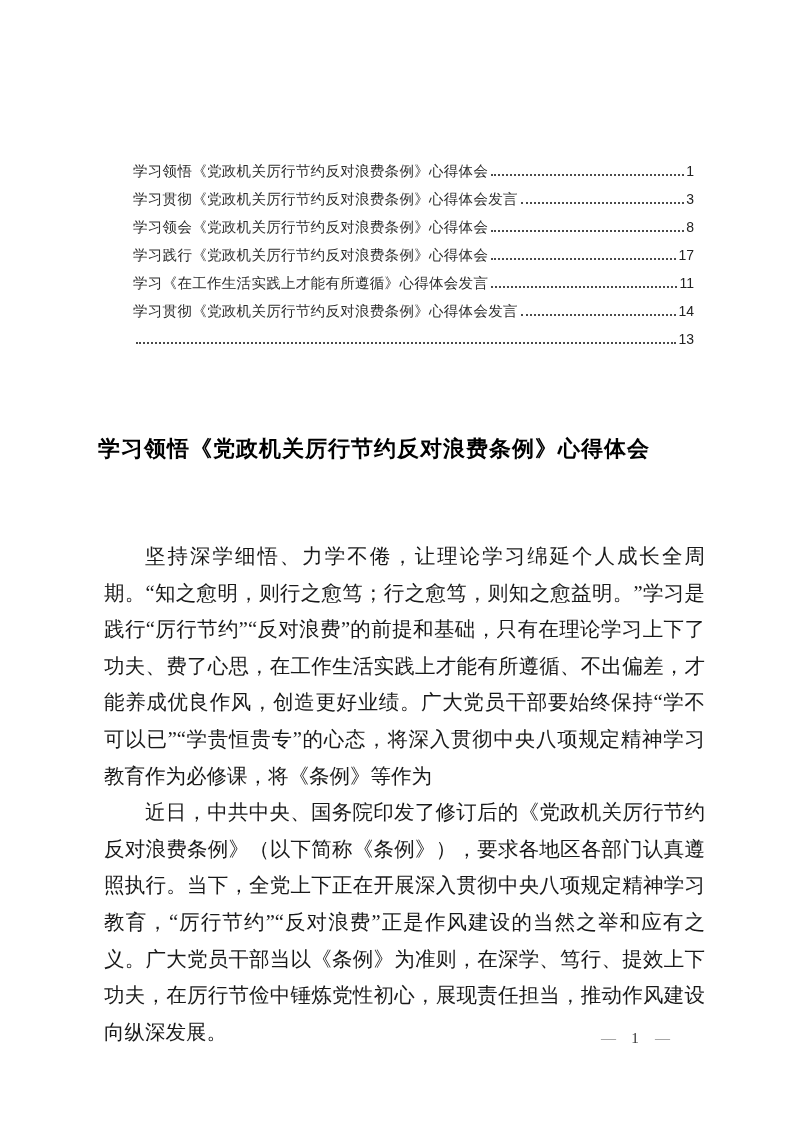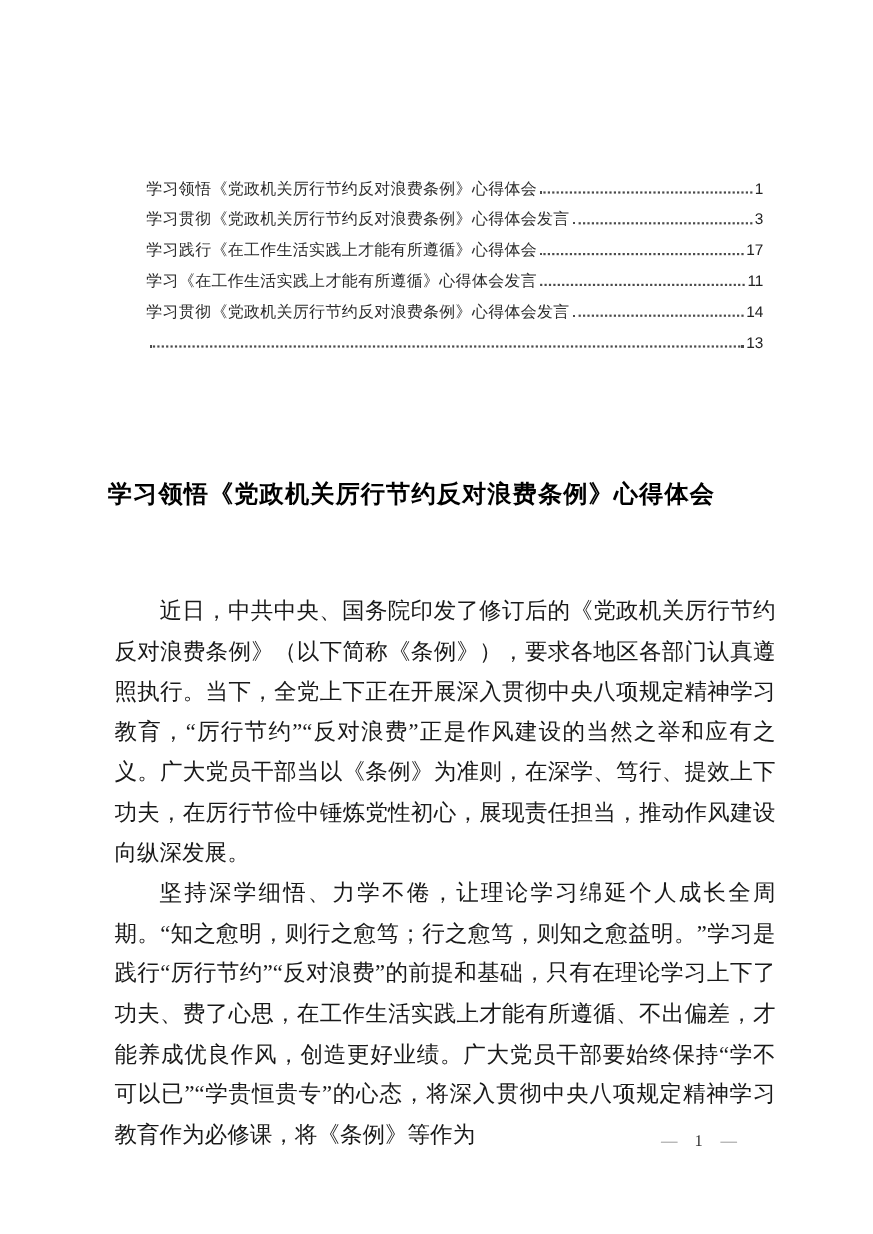--- a/index.html
+++ b/index.html
@@ -107,21 +107,26 @@
       <span class="toc-label">学习领悟《党政机关厉行节约反对浪费条例》心得体会</span>
       <span class="toc-dots"></span>
       <span class="toc-page">1</span>
     </div>
     <div class="toc-row">
       <span class="toc-label">学习贯彻《党政机关厉行节约反对浪费条例》心得体会发言</span>
       <span class="toc-dots"></span>
       <span class="toc-page">3</span>
     </div>
     <div class="toc-row">
-      <span class="toc-label">学习践行《在工作生活实践上才能有所遵循》心得体会</span>
+      <span class="toc-label">学习领会《党政机关厉行节约反对浪费条例》心得体会</span>
+      <span class="toc-dots"></span>
+      <span class="toc-page">8</span>
+    </div>
+    <div class="toc-row">
+      <span class="toc-label">学习践行《党政机关厉行节约反对浪费条例》心得体会</span>
       <span class="toc-dots"></span>
       <span class="toc-page">17</span>
     </div>
     <div class="toc-row">
       <span class="toc-label">学习《在工作生活实践上才能有所遵循》心得体会发言</span>
       <span class="toc-dots"></span>
       <span class="toc-page">11</span>
     </div>
     <div class="toc-row">
       <span class="toc-label">学习贯彻《党政机关厉行节约反对浪费条例》心得体会发言</span>
@@ -130,22 +135,22 @@
     </div>
     <div class="toc-row">
       <span class="toc-dots"></span>
       <span class="toc-page">13</span>
     </div>
   </div>
 
   <h1 class="article-title">学习领悟《党政机关厉行节约反对浪费条例》心得体会</h1>
 
   <div class="article-body">
+    <p>坚持深学细悟、力学不倦，让理论学习绵延个人成长全周期。“知之愈明，则行之愈笃；行之愈笃，则知之愈益明。”学习是践行“厉行节约”“反对浪费”的前提和基础，只有在理论学习上下了功夫、费了心思，在工作生活实践上才能有所遵循、不出偏差，才能养成优良作风，创造更好业绩。广大党员干部要始终保持“学不可以已”“学贵恒贵专”的心态，将深入贯彻中央八项规定精神学习教育作为必修课，将《条例》等作为</p>
     <p>近日，中共中央、国务院印发了修订后的《党政机关厉行节约反对浪费条例》（以下简称《条例》），要求各地区各部门认真遵照执行。当下，全党上下正在开展深入贯彻中央八项规定精神学习教育，“厉行节约”“反对浪费”正是作风建设的当然之举和应有之义。广大党员干部当以《条例》为准则，在深学、笃行、提效上下功夫，在厉行节俭中锤炼党性初心，展现责任担当，推动作风建设向纵深发展。</p>
-    <p>坚持深学细悟、力学不倦，让理论学习绵延个人成长全周期。“知之愈明，则行之愈笃；行之愈笃，则知之愈益明。”学习是践行“厉行节约”“反对浪费”的前提和基础，只有在理论学习上下了功夫、费了心思，在工作生活实践上才能有所遵循、不出偏差，才能养成优良作风，创造更好业绩。广大党员干部要始终保持“学不可以已”“学贵恒贵专”的心态，将深入贯彻中央八项规定精神学习教育作为必修课，将《条例》等作为</p>
   </div>
 
   <div class="page-footer">
     <span class="footer-dash">—</span>
     <span class="footer-num">1</span>
     <span class="footer-dash">—</span>
   </div>
 
 </div>
 

